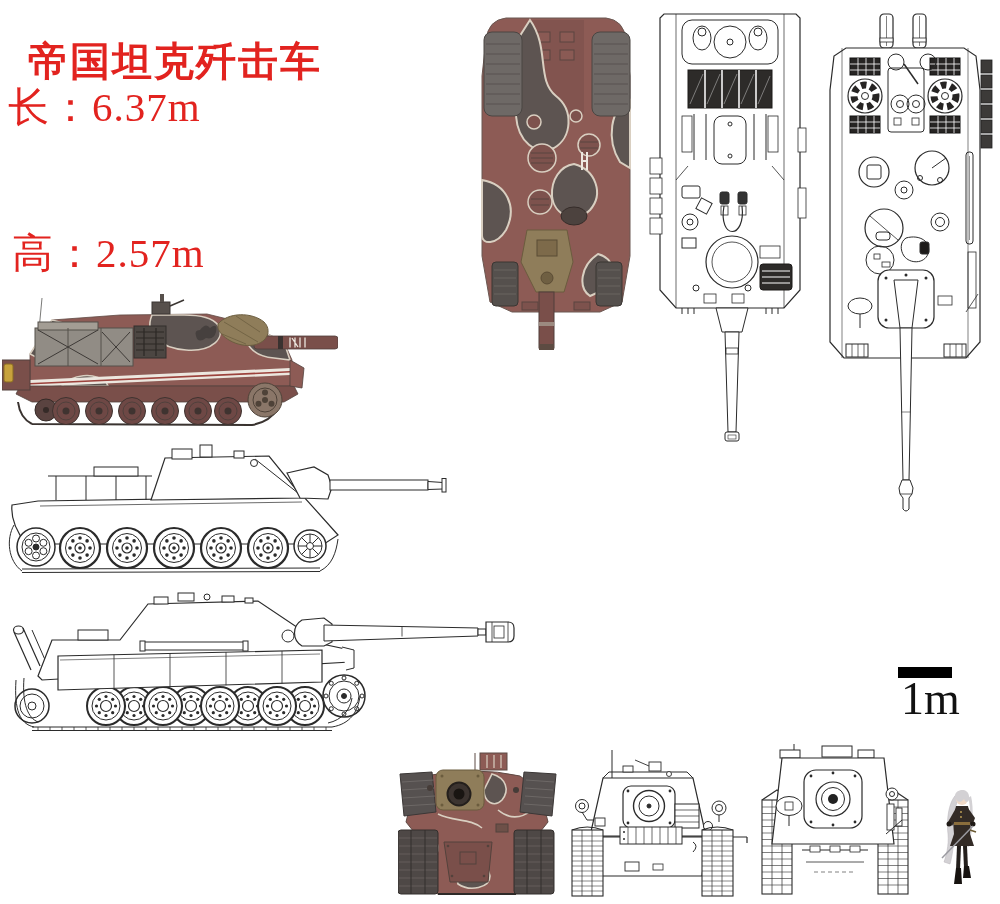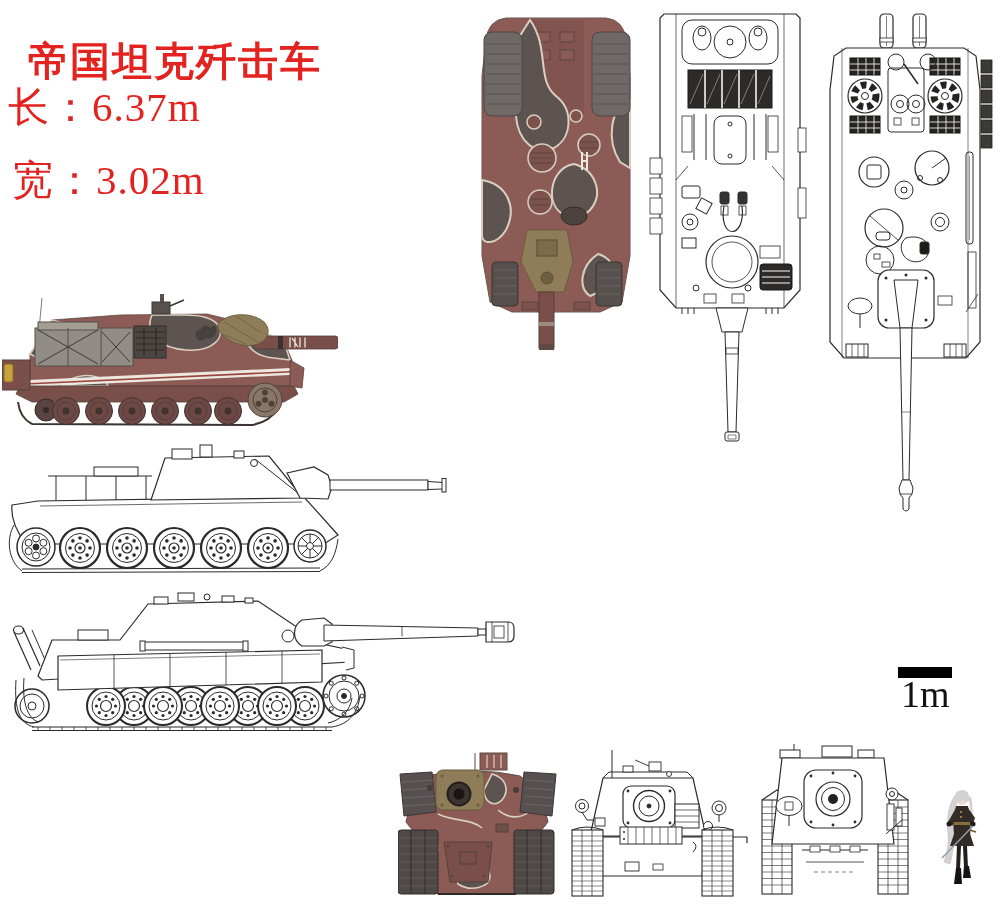--- a/index.html
+++ b/index.html
@@ -8,32 +8,32 @@
   .abs{position:absolute;}
   
   .title{left:28px;top:14px;font-size:40px;font-weight:600;color:var(--text-red,#e2231f);
          letter-spacing:2px;white-space:nowrap;margin-top:20px;}
   .spec{font-size:41px;color:var(--text-red,#e2231f);white-space:nowrap;letter-spacing:1px;}
   .spec-1{left:8px;top:80px;}
   .spec-2{left:12px;top:153px;}
   .spec-3{left:12px;top:226px;}
   
   .scalebar-bar{left:898px;top:667px;width:54px;height:11px;background:var(--scalebar-black,#000);}
-  .scalebar-label{left:901px;top:672px;font-size:38px;color:#111;}
+  .scalebar-label{left:901px;top:672px;font-size:46px;color:#111;}
   figure{margin:0;padding:0;}
   svg{display:block;}
 </style>
 </head>
 <body>
 
 <div class="canvas">
 
   <div class="abs title">帝国坦克歼击车</div>
   <div class="abs spec spec-1">长：6.37m</div>
-  <div class="abs spec spec-2">宽：3.02m</div>
+  <div class="abs spec spec-3">高：2.57m</div>
 
   <figure class="abs" style="left:478px;top:4px;" aria-label="imperial-tank-destroyer-top-view">
     <svg width="158" height="353" viewBox="0 0 158 353">
       <g stroke="#9a948e" stroke-width="1.8">
         <path d="M64 16V31 M68.5 16V31 M73 16V31 M77.5 16V31 M82 16V31 M86.5 16V31 M91 16V31 M95.5 16V31 M100 16V31"></path>
       </g>
       <path d="M28 14 L128 14 Q146 16 148 36 L152 72 L152 252 L144 298 L122 308 L34 308 L12 298 L4 252 L4 72 L8 36 Q10 16 28 14 Z" fill="var(--camo-red,#8d5b55)" stroke="#6b5852" stroke-width="1"></path>
       <rect x="52" y="16" width="54" height="94" fill="#82544f"></rect>
       <g fill="#8a5a54" stroke="#5a4540" stroke-width="1">
         <rect x="58" y="28" width="14" height="10"></rect>

